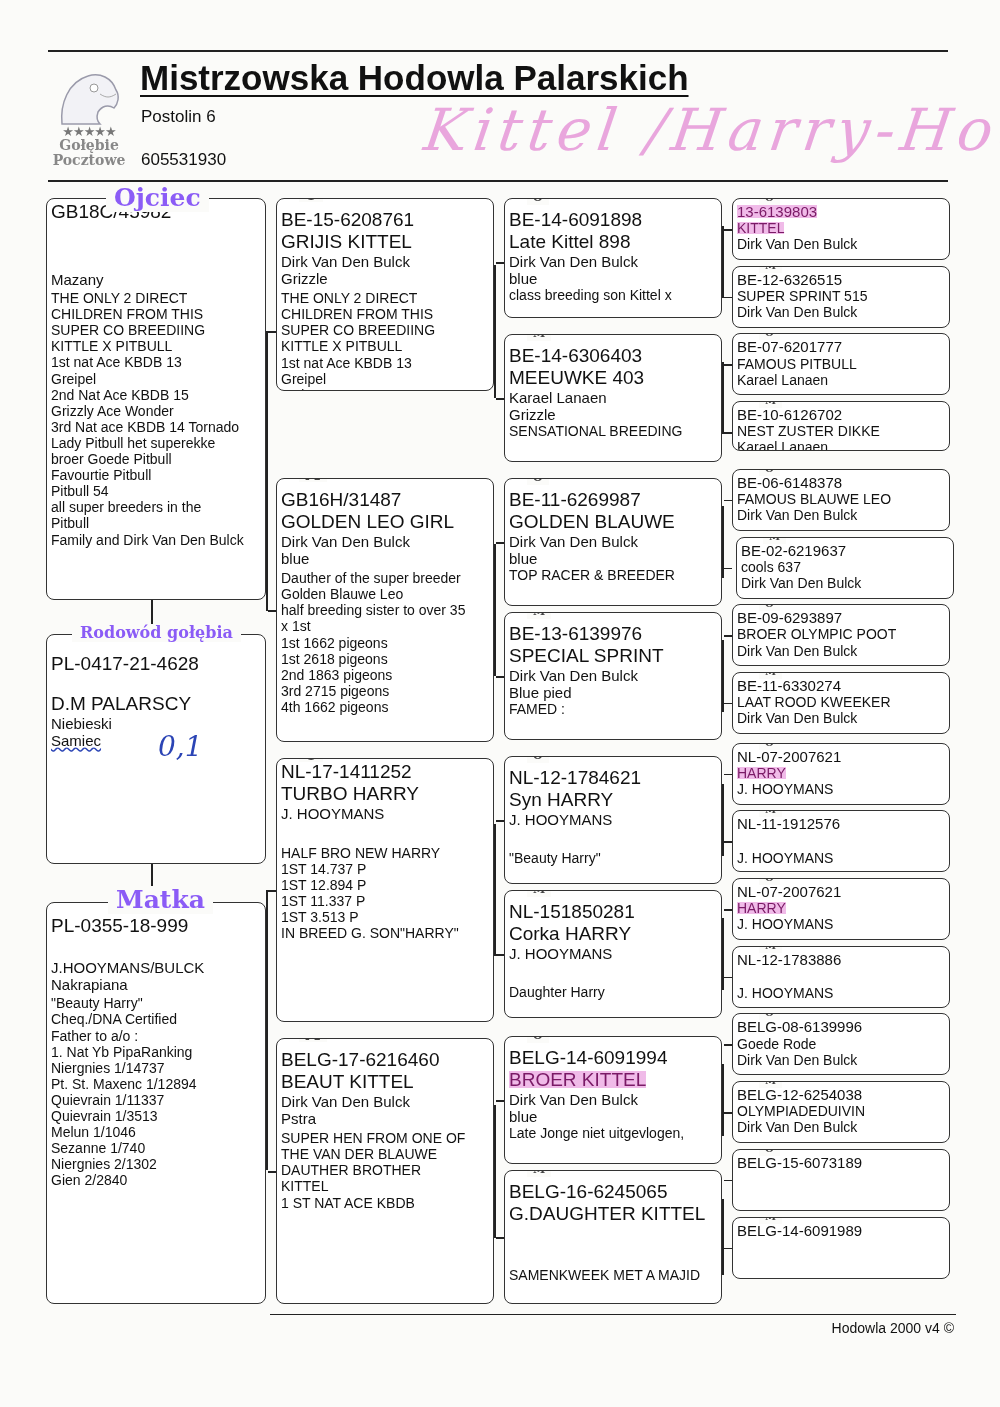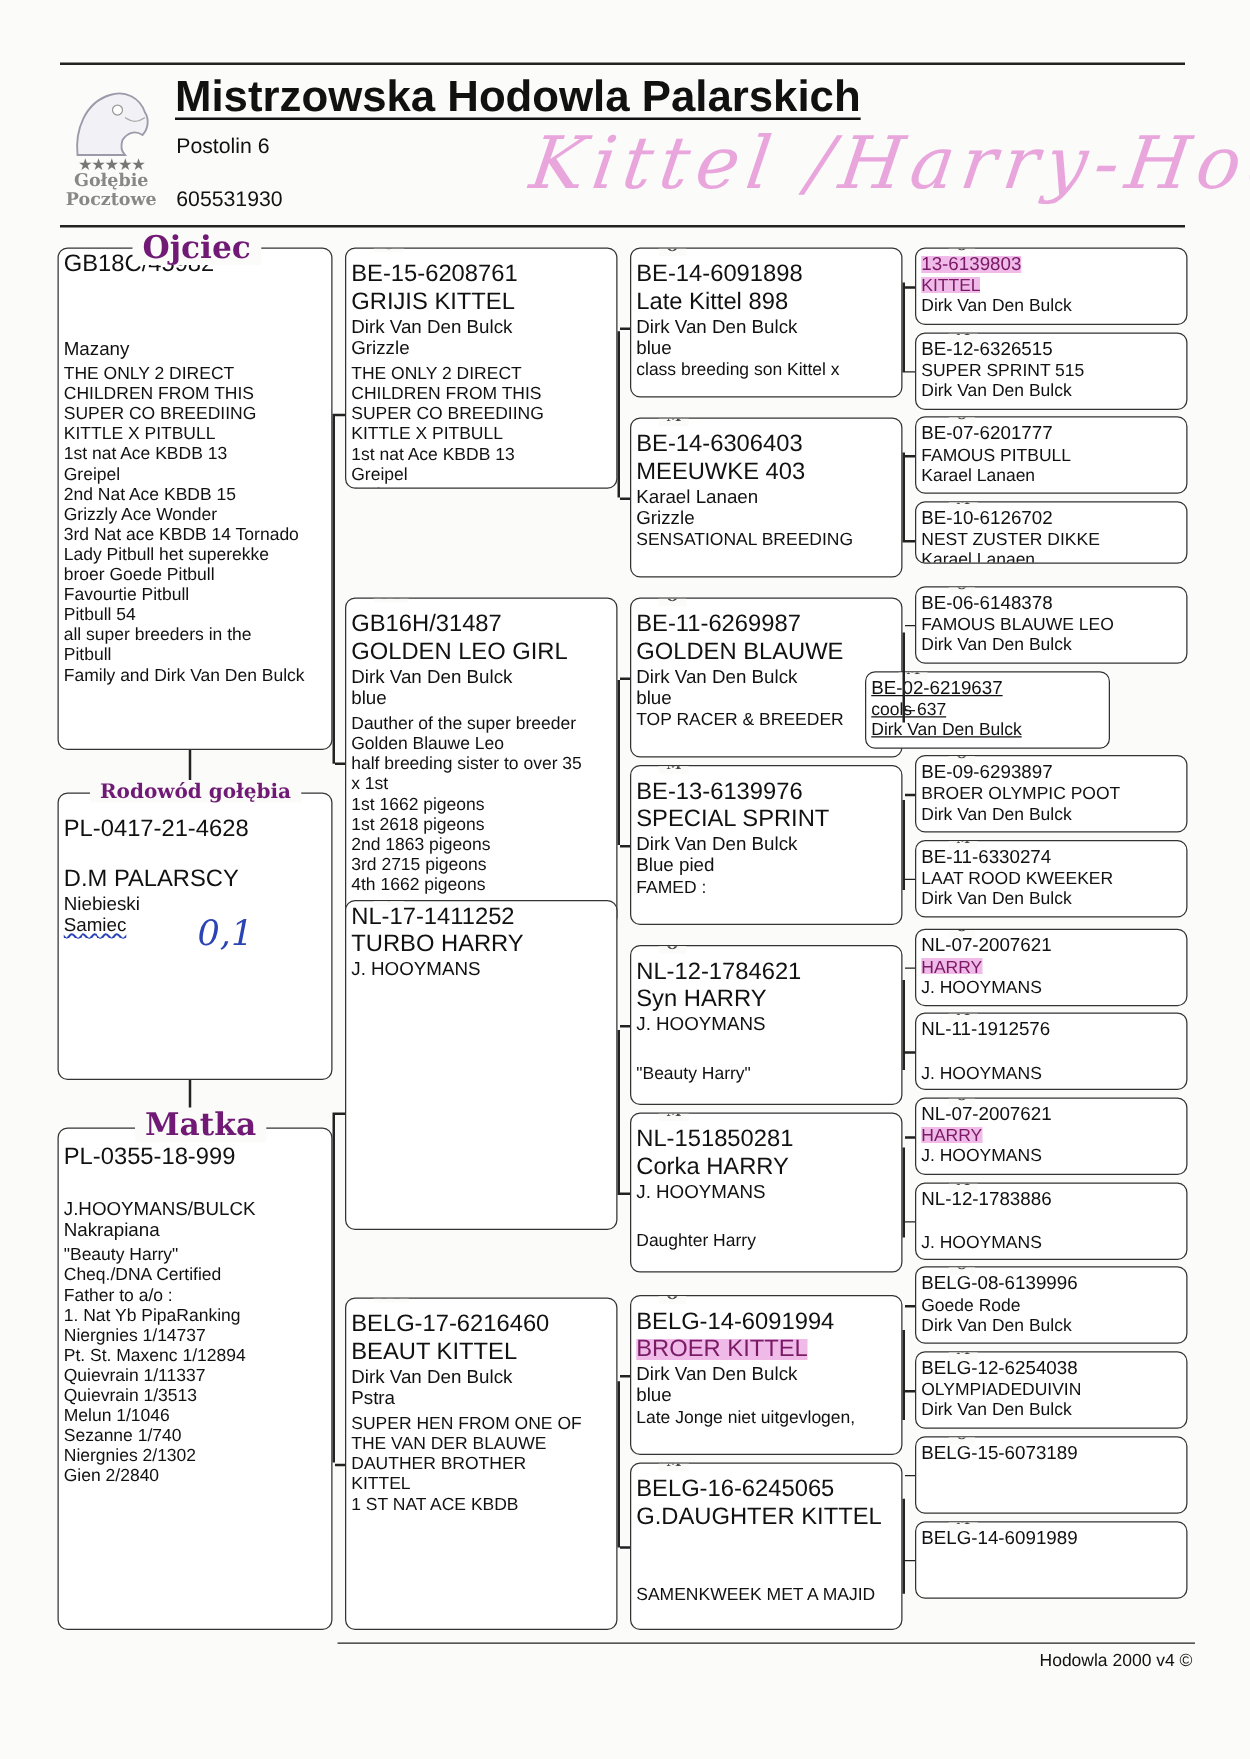--- a/index.html
+++ b/index.html
@@ -9,21 +9,21 @@
   .logo svg{display:block;margin:0 auto;}
   .stars{font-size:13px;color:#777;letter-spacing:-1px;line-height:12px;}
   .logo-t{font-family:"DejaVu Serif",serif;font-weight:bold;font-size:14px;color:#888;line-height:15px;}
   .title{position:absolute;left:140px;top:58px;font-size:35px;font-weight:bold;text-decoration:underline;text-underline-offset:5px;text-decoration-thickness:2px;}
   .addr{position:absolute;left:141px;top:107px;font-size:17px;}
   .phone{position:absolute;left:141px;top:150px;font-size:17px;}
   .handwrite{position:absolute;left:425px;top:96px;font-family:"DejaVu Serif",serif;font-style:italic;font-size:58px;color:#e9a6dd;letter-spacing:6px;transform:skewX(-8deg);white-space:nowrap;}
   .box{position:absolute;border:1.6px solid #333;border-radius:8px;background:#fff;box-sizing:border-box;padding:2px 4px;overflow:hidden;}
   .box .lbl{position:absolute;left:22px;top:-11px;background:#fbfbf9;padding:0 6px;font-family:"DejaVu Serif",serif;font-weight:bold;font-size:14px;color:#444;line-height:14px;}
   .box.g4 .lbl{font-size:10px;top:-8px;left:26px;}
-  .big-lbl{position:absolute;background:#fbfbf9;padding:0 8px;font-family:"DejaVu Serif",serif;font-weight:bold;color:#701a75;}
+  .big-lbl{position:absolute;background:#fbfbf9;padding:0 8px;font-family:"DejaVu Serif",serif;font-weight:bold;color:#8b5cf6;}
   .ln{white-space:nowrap;line-height:1.15;}
   .f19{font-size:19px;}
   .f17{font-size:15px;}
   .f14{font-size:14px;}
   .hl{background:linear-gradient(transparent 10%, rgba(232,150,220,.65) 10%, rgba(232,150,220,.65) 90%, transparent 90%);color:#7a1a66;}
   .conn{position:absolute;background:#222;}
   .footer{position:absolute;right:46px;top:1320px;font-size:14px;}
   .pen{position:absolute;font-family:"DejaVu Serif",serif;font-style:italic;color:#2b44b5;font-size:28px;}
 </style>
 </head>
@@ -136,26 +136,34 @@
         <div class="ln f14"><span>half breeding sister to over 35</span></div>
         <div class="ln f14"><span>x 1st</span></div>
         <div class="ln f14"><span>1st 1662 pigeons</span></div>
         <div class="ln f14"><span>1st 2618 pigeons</span></div>
         <div class="ln f14"><span>2nd 1863 pigeons</span></div>
         <div class="ln f14"><span>3rd 2715 pigeons</span></div>
         <div class="ln f14"><span>4th 1662 pigeons</span></div>
       </div>
     </div>
     <div class="conn" style="left:268px;top:610px;width:8px;height:1.5px;"></div>
-    <div class="box" style="left:276px;top:720px;width:218px;height:264px;">
+    <div class="box" style="left:276px;top:758px;width:218px;height:264px;">
       <div class="lbl">O</div>
       <div class="ln f19"><span>NL-17-1411252</span></div>
       <div class="ln f19"><span>TURBO HARRY</span></div>
       <div class="ln f17"><span>J. HOOYMANS</span></div>
       <div class="ln f17" style="height: 20px;"><span></span></div>
+      <div style="margin-top:3px;">
+        <div class="ln f14"><span>HALF BRO NEW HARRY</span></div>
+        <div class="ln f14"><span>1ST 14.737 P</span></div>
+        <div class="ln f14"><span>1ST 12.894 P</span></div>
+        <div class="ln f14"><span>1ST 11.337 P</span></div>
+        <div class="ln f14"><span>1ST 3.513 P</span></div>
+        <div class="ln f14"><span>IN BREED G. SON"HARRY"</span></div>
+      </div>
     </div>
     <div class="conn" style="left:268px;top:890px;width:8px;height:1.5px;"></div>
     <div class="box" style="left:276px;top:1038px;width:218px;height:266px;padding-top:10px;">
       <div class="lbl">M</div>
       <div class="ln f19"><span>BELG-17-6216460</span></div>
       <div class="ln f19"><span>BEAUT KITTEL</span></div>
       <div class="ln f17"><span>Dirk Van Den Bulck</span></div>
       <div class="ln f17"><span>Pstra</span></div>
       <div style="margin-top:3px;">
         <div class="ln f14"><span>SUPER HEN FROM ONE OF</span></div>
@@ -270,21 +278,21 @@
       <div class="ln f14"><span>Karael Lanaen</span></div>
     </div>
     <div class="conn" style="left:724px;top:432.1px;width:8px;height:1.5px;"></div>
     <div class="box g4" style="left:732px;top:468.8px;width:218px;height:62px;padding-top:4px;">
       <div class="lbl">O</div>
       <div class="ln f17"><span>BE-06-6148378</span></div>
       <div class="ln f14"><span>FAMOUS BLAUWE LEO</span></div>
       <div class="ln f14"><span>Dirk Van Den Bulck</span></div>
     </div>
     <div class="conn" style="left:724px;top:499.8px;width:8px;height:1.5px;"></div>
-    <div class="box g4" style="left:692px;top:536.5px;width:196px;height:62px;padding-top:4px;text-decoration:underline;">
+    <div class="box g4" style="left:736px;top:536.5px;width:218px;height:62px;padding-top:4px;">
       <div class="lbl">M</div>
       <div class="ln f17"><span>BE-02-6219637</span></div>
       <div class="ln f14"><span>cools 637</span></div>
       <div class="ln f14"><span>Dirk Van Den Bulck</span></div>
     </div>
     <div class="conn" style="left:724px;top:567.5px;width:8px;height:1.5px;"></div>
     <div class="box g4" style="left:732px;top:604.2px;width:218px;height:62px;padding-top:4px;">
       <div class="lbl">O</div>
       <div class="ln f17"><span>BE-09-6293897</span></div>
       <div class="ln f14"><span>BROER OLYMPIC POOT</span></div>

